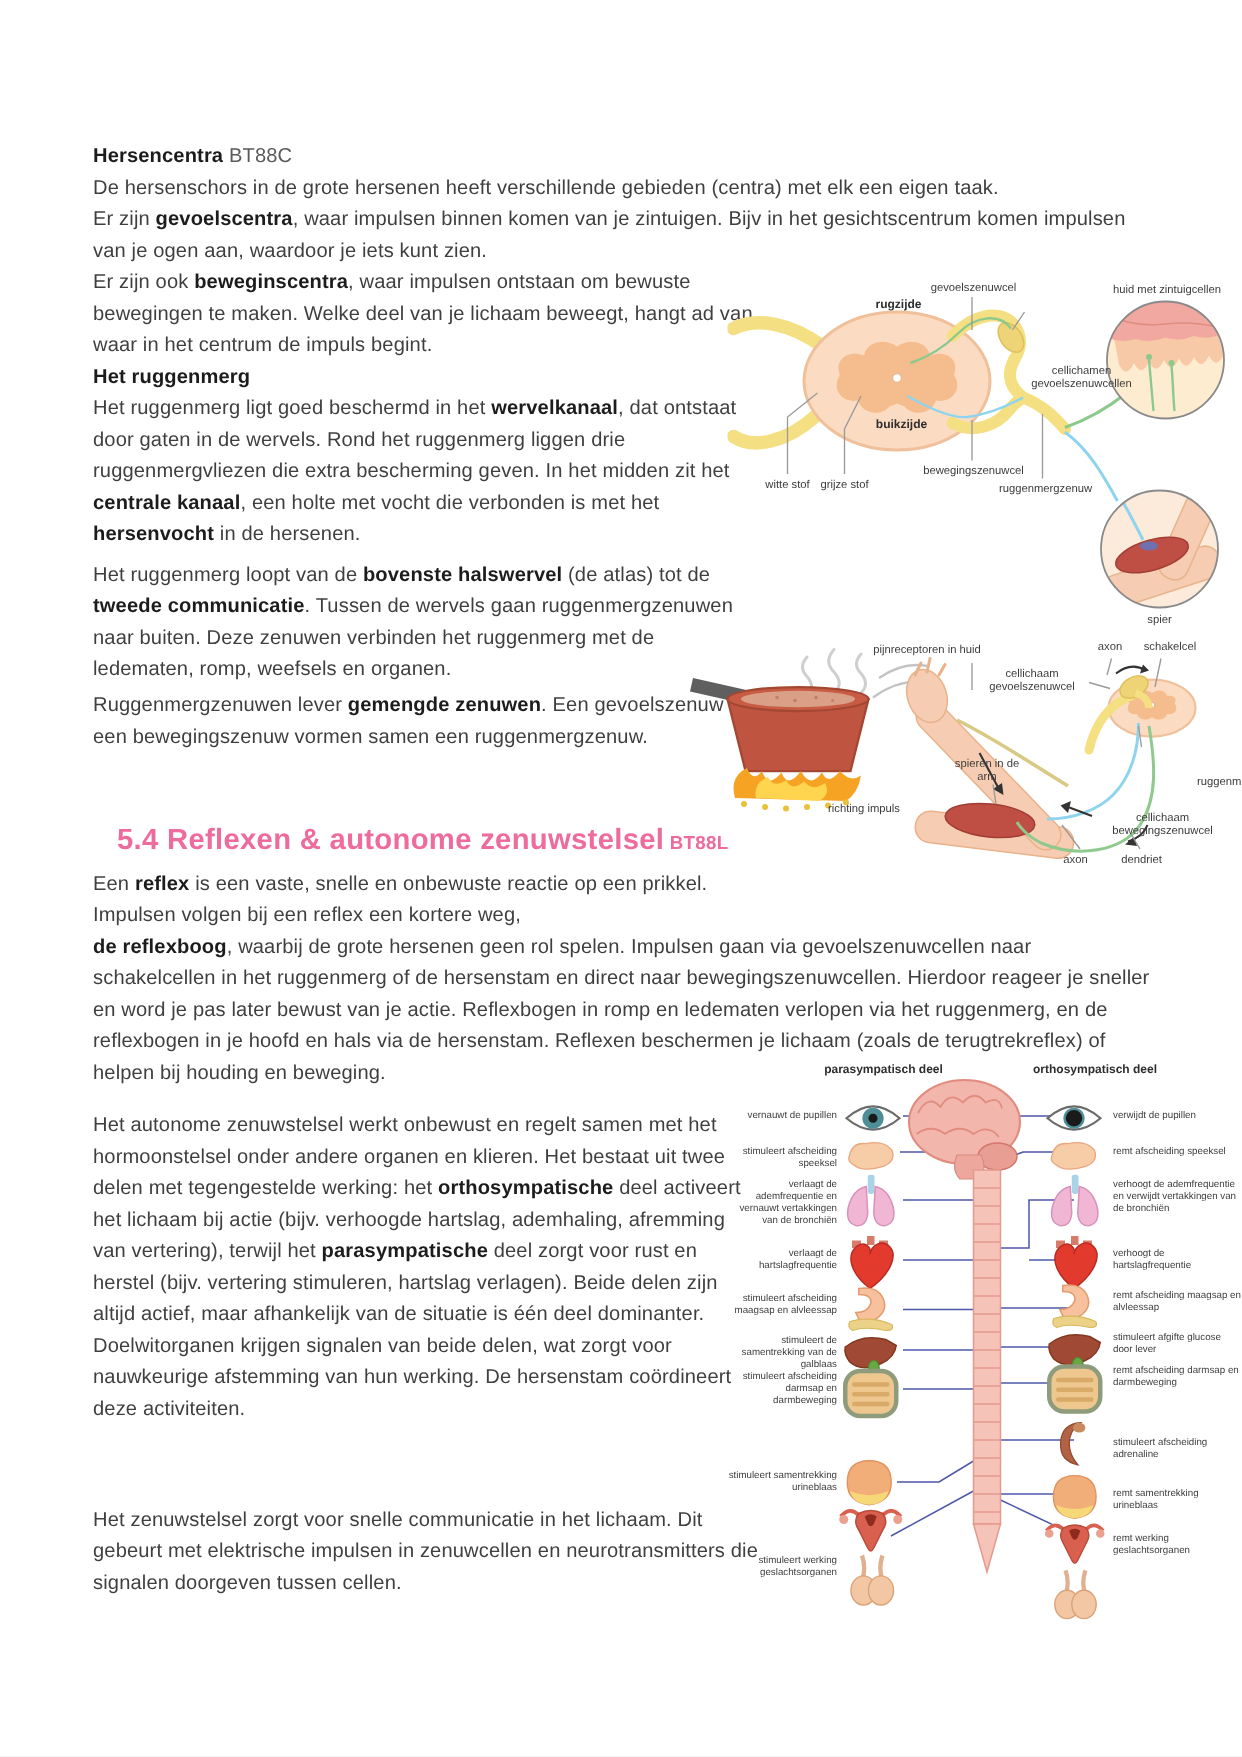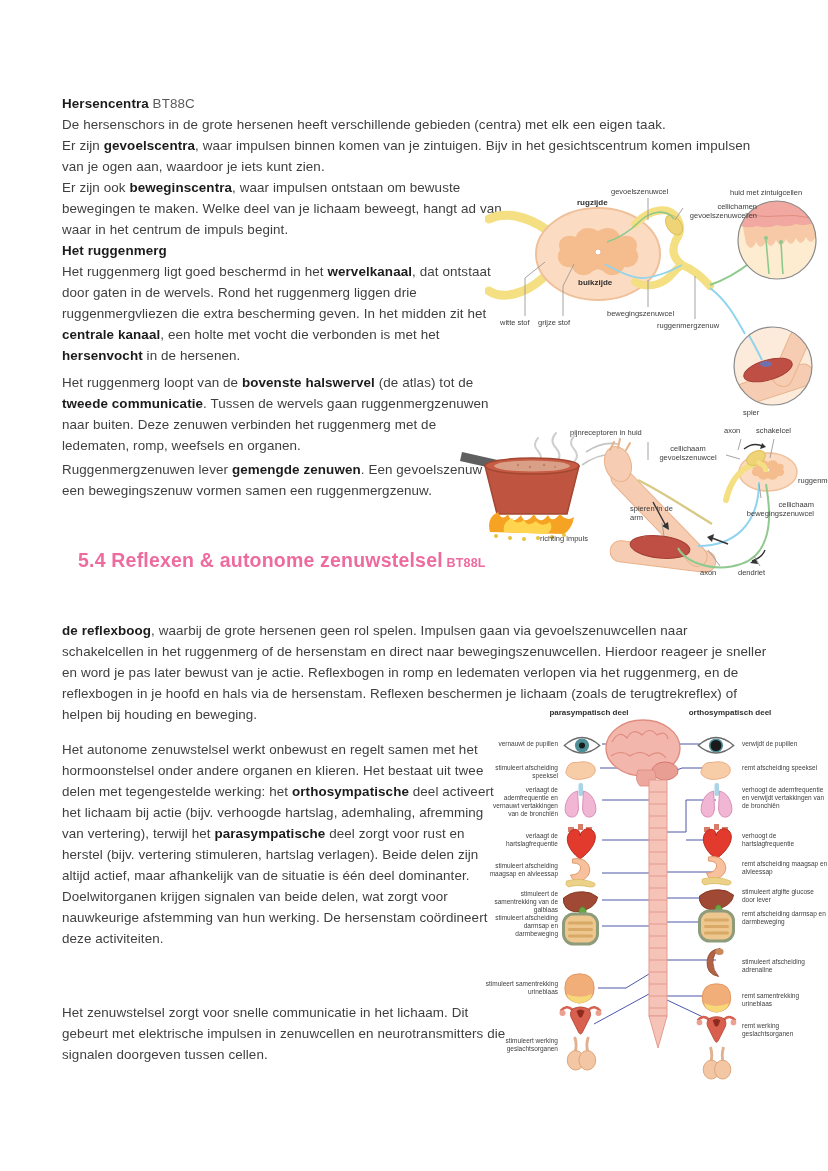--- a/index.html
+++ b/index.html
@@ -5,23 +5,23 @@
   html,body{margin:0;padding:0;background:#e9e9e9;}
   .page{position:relative;width:828px;height:1171px;background:#ffffff;margin:0 auto;
         font-family:"Liberation Sans",sans-serif;overflow:hidden;}
   .p{position:absolute;left:62px;font-size:13.4px;line-height:21px;color:#3f3f3f;letter-spacing:.1px;}
   .p strong{color:#1c1c1c;font-weight:700;}
   .code{color:#5a5a5a;}
   .code-pink{color:#f4a7c3;font-weight:700;font-size:12.5px;}
   .h2{position:absolute;left:78px;font-size:19.5px;line-height:24px;font-weight:700;color:#ee6b9e;letter-spacing:.2px;}
   .h2 span{color:#ee6b9e;}
   .diagram{position:absolute;}
-  .dl{position:absolute;font-size:7.5px;line-height:9px;color:#3c3c3c;}
+  .dl{position:absolute;font-size:7.5px;line-height:9px;color:#3c3c3c;text-align:center;}
   .dl.b{font-weight:700;font-size:8px;color:#2e2e2e;}
-  .dl.lft{text-align:right;}
+  .dl.lft{text-align:center;margin-top:40px;}
   .dl.rgt{text-align:center;}
   .al{position:absolute;font-size:6.5px;line-height:8px;color:#3e3e3e;}
   .al.lab-l{text-align:right;}
   .al.lab-r{text-align:left;}
   .ah{position:absolute;font-size:8px;line-height:10px;font-weight:700;color:#2e2e2e;text-align:center;}
   svg{display:block;}
 </style>
 </head>
 <body>
 
@@ -90,20 +90,21 @@
   <div class="p" style="top:114px;width:724px"><span>De hersenschors in de grote hersenen heeft verschillende gebieden (centra) met elk een eigen taak.</span></div>
   <div class="p" style="top:135px;width:690px"><span>Er zijn </span><strong>gevoelscentra</strong><span>, waar impulsen binnen komen van je zintuigen. Bijv in het gesichtscentrum komen impulsen van je ogen aan, waardoor je iets kunt zien.</span></div>
   <div class="p" style="top:177px;width:442px"><span>Er zijn ook </span><strong>beweginscentra</strong><span>, waar impulsen ontstaan om bewuste bewegingen te maken. Welke deel van je lichaam beweegt, hangt ad van waar in het centrum de impuls begint.</span></div>
 
   <div class="p" style="top:240px;width:442px"><strong>Het ruggenmerg</strong></div>
   <div class="p" style="top:261px;width:436px"><span>Het ruggenmerg ligt goed beschermd in het </span><strong>wervelkanaal</strong><span>, dat ontstaat door gaten in de wervels. Rond het ruggenmerg liggen drie ruggenmergvliezen die extra bescherming geven. In het midden zit het </span><strong>centrale kanaal</strong><span>, een holte met vocht die verbonden is met het </span><strong>hersenvocht</strong><span> in de hersenen.</span></div>
   <div class="p" style="top:372px;width:442px"><span>Het ruggenmerg loopt van de </span><strong>bovenste halswervel</strong><span> (de atlas) tot de </span><strong>tweede communicatie</strong><span>. Tussen de wervels gaan ruggenmergzenuwen naar buiten. Deze zenuwen verbinden het ruggenmerg met de ledematen, romp, weefsels en organen.</span></div>
   <div class="p" style="top:459px;width:442px"><span>Ruggenmergzenuwen lever </span><strong>gemengde zenuwen</strong><span>. Een gevoelszenuw en een bewegingszenuw vormen samen een ruggenmergzenuw.</span></div>
 
   <div class="h2" style="top:548px;width:720px"><span>5.4 Reflexen &amp; autonome zenuwstelsel</span><span class="code-pink"> BT88L</span></div>
+  <div class="p" style="top:578px;width:432px"><span>Een </span><strong>reflex</strong><span> is een vaste, snelle en onbewuste reactie op een prikkel. Impulsen volgen bij een reflex een kortere weg,</span></div>
   <div class="p" style="top:620px;width:706px"><strong>de reflexboog</strong><span>, waarbij de grote hersenen geen rol spelen. Impulsen gaan via gevoelszenuwcellen naar schakelcellen in het ruggenmerg of de hersenstam en direct naar bewegingszenuwcellen. Hierdoor reageer je sneller en word je pas later bewust van je actie. Reflexbogen in romp en ledematen verlopen via het ruggenmerg, en de reflexbogen in je hoofd en hals via de hersenstam. Reflexen beschermen je lichaam (zoals de terugtrekreflex) of helpen bij houding en beweging.</span></div>
 
   <div class="p" style="top:739px;width:444px"><span>Het autonome zenuwstelsel werkt onbewust en regelt samen met het hormoonstelsel onder andere organen en klieren. Het bestaat uit twee delen met tegengestelde werking: het </span><strong>orthosympatische</strong><span> deel activeert het lichaam bij actie (bijv. verhoogde hartslag, ademhaling, afremming van vertering), terwijl het </span><strong>parasympatische</strong><span> deel zorgt voor rust en herstel (bijv. vertering stimuleren, hartslag verlagen). Beide delen zijn altijd actief, maar afhankelijk van de situatie is één deel dominanter. Doelwitorganen krijgen signalen van beide delen, wat zorgt voor nauwkeurige afstemming van hun werking. De hersenstam coördineert deze activiteiten.</span></div>
 
   <div class="p" style="top:1002px;width:448px"><span>Het zenuwstelsel zorgt voor snelle communicatie in het lichaam. Dit gebeurt met elektrische impulsen in zenuwcellen en neurotransmitters die signalen doorgeven tussen cellen.</span></div>
 
   <div class="diagram" style="left:485px;top:178px;width:343px;height:256px">
     <svg width="343" height="256" viewBox="0 0 343 256">
 
       <g stroke="#f4df82" stroke-width="9" fill="none" stroke-linecap="round">

